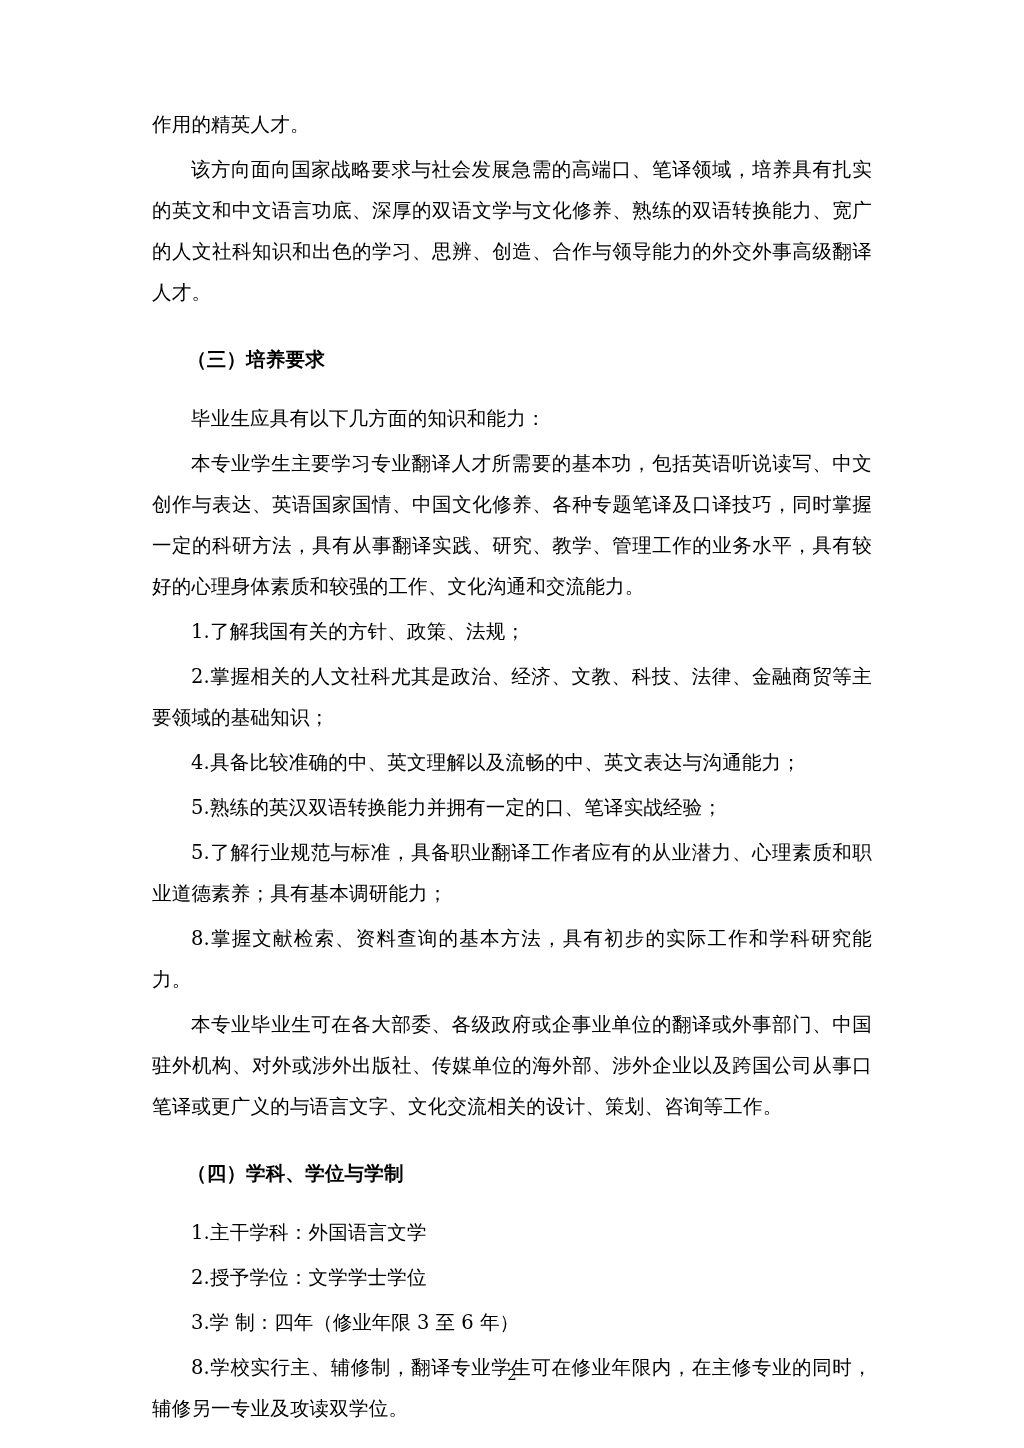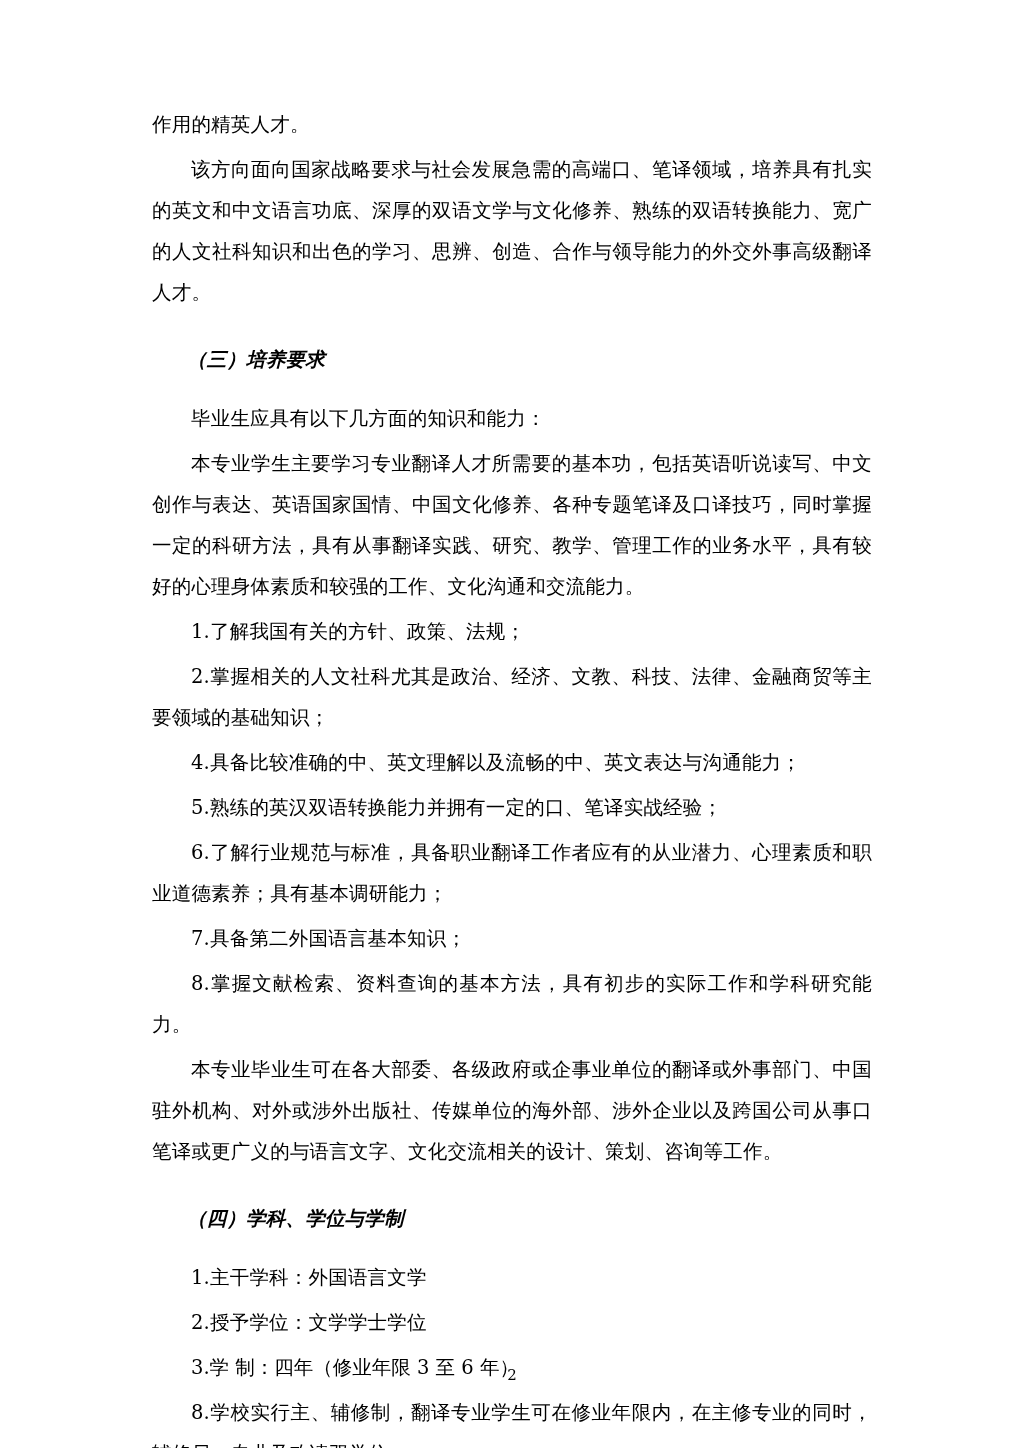--- a/index.html
+++ b/index.html
@@ -37,21 +37,20 @@
   .para-noindent {
     text-indent: 0;
   }
   .heading {
     font-weight: bold;
     text-indent: 2em;
     margin-top: 26px;
     margin-bottom: 18px;
     font-size: 19.5px;
     line-height: 41px;
-    font-style: italic;
   }
   .list-item {
     text-indent: 2em;
   }
   .spaced-label {
     letter-spacing: 0;
   }
   .page-number {
     position: absolute;
     left: 0;
@@ -76,22 +75,21 @@
     <h2 class="heading">（三）培养要求</h2>
 
     <p class="para">毕业生应具有以下几方面的知识和能力：</p>
 
     <p class="para">本专业学生主要学习专业翻译人才所需要的基本功，包括英语听说读写、中文创作与表达、英语国家国情、中国文化修养、各种专题笔译及口译技巧，同时掌握一定的科研方法，具有从事翻译实践、研究、教学、管理工作的业务水平，具有较好的心理身体素质和较强的工作、文化沟通和交流能力。</p>
 
     <p class="list-item">1.了解我国有关的方针、政策、法规；</p>
     <p class="list-item">2.掌握相关的人文社科尤其是政治、经济、文教、科技、法律、金融商贸等主要领域的基础知识；</p>
     <p class="list-item">4.具备比较准确的中、英文理解以及流畅的中、英文表达与沟通能力；</p>
     <p class="list-item">5.熟练的英汉双语转换能力并拥有一定的口、笔译实战经验；</p>
-    <p class="list-item">6.了解行业规范与标准，具备职业翻译工作者应有的从业潜力、心理素质和职业道德素养；具有基本调研能力；</p>
-    <p class="list-item">7.具备第二外国语言基本知识；</p>
+    <p class="list-item">5.了解行业规范与标准，具备职业翻译工作者应有的从业潜力、心理素质和职业道德素养；具有基本调研能力；</p>
     <p class="list-item">8.掌握文献检索、资料查询的基本方法，具有初步的实际工作和学科研究能力。</p>
 
     <p class="para">本专业毕业生可在各大部委、各级政府或企事业单位的翻译或外事部门、中国驻外机构、对外或涉外出版社、传媒单位的海外部、涉外企业以及跨国公司从事口笔译或更广义的与语言文字、文化交流相关的设计、策划、咨询等工作。</p>
 
     <h2 class="heading">（四）学科、学位与学制</h2>
 
     <p class="list-item">1.主干学科：外国语言文学</p>
     <p class="list-item">2.授予学位：文学学士学位</p>
     <p class="list-item spaced-label">3.学    制：四年（修业年限 3 至 6 年）</p>
     <p class="list-item">8.学校实行主、辅修制，翻译专业学生可在修业年限内，在主修专业的同时，辅修另一专业及攻读双学位。</p>

